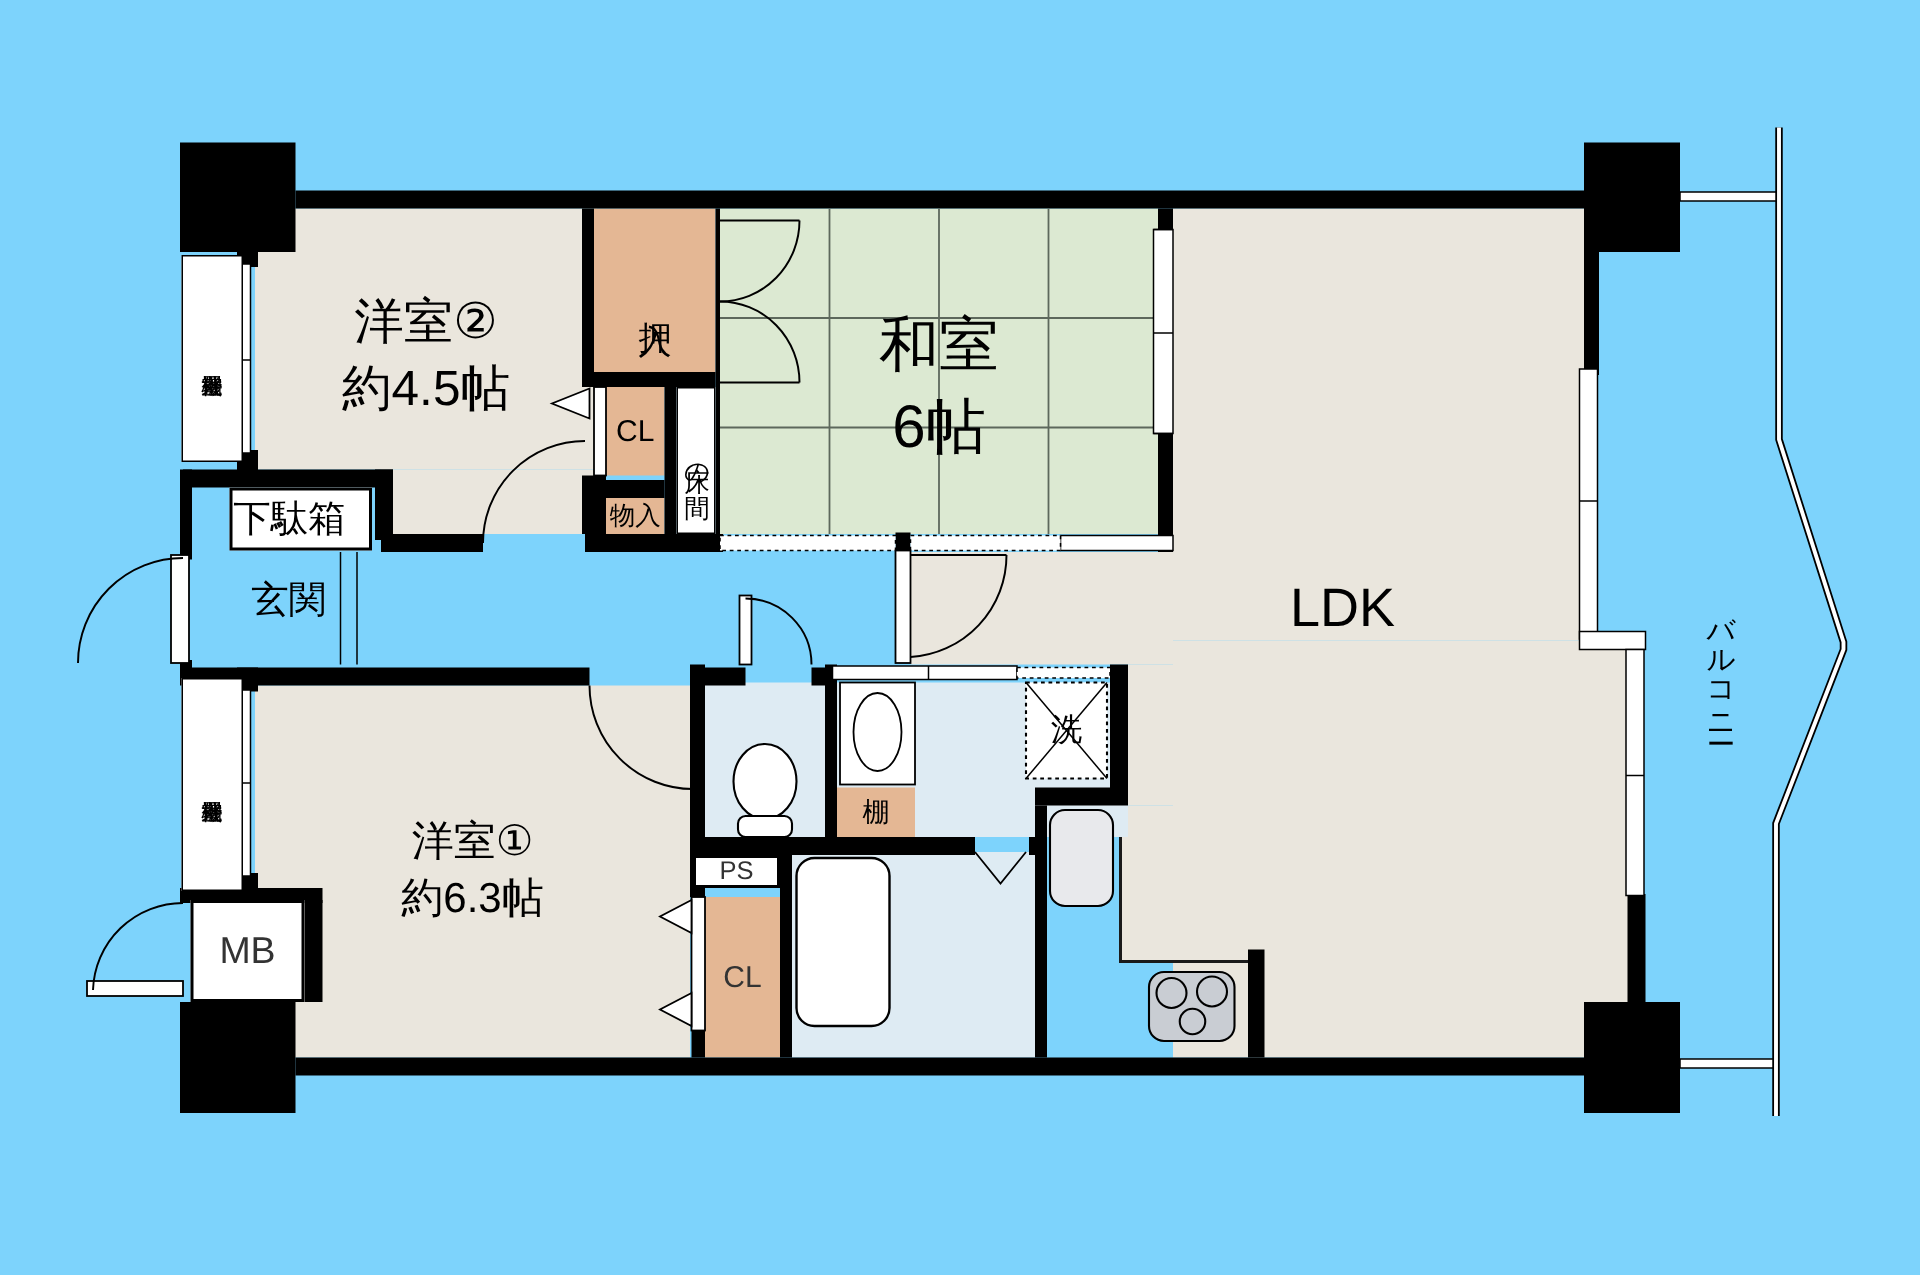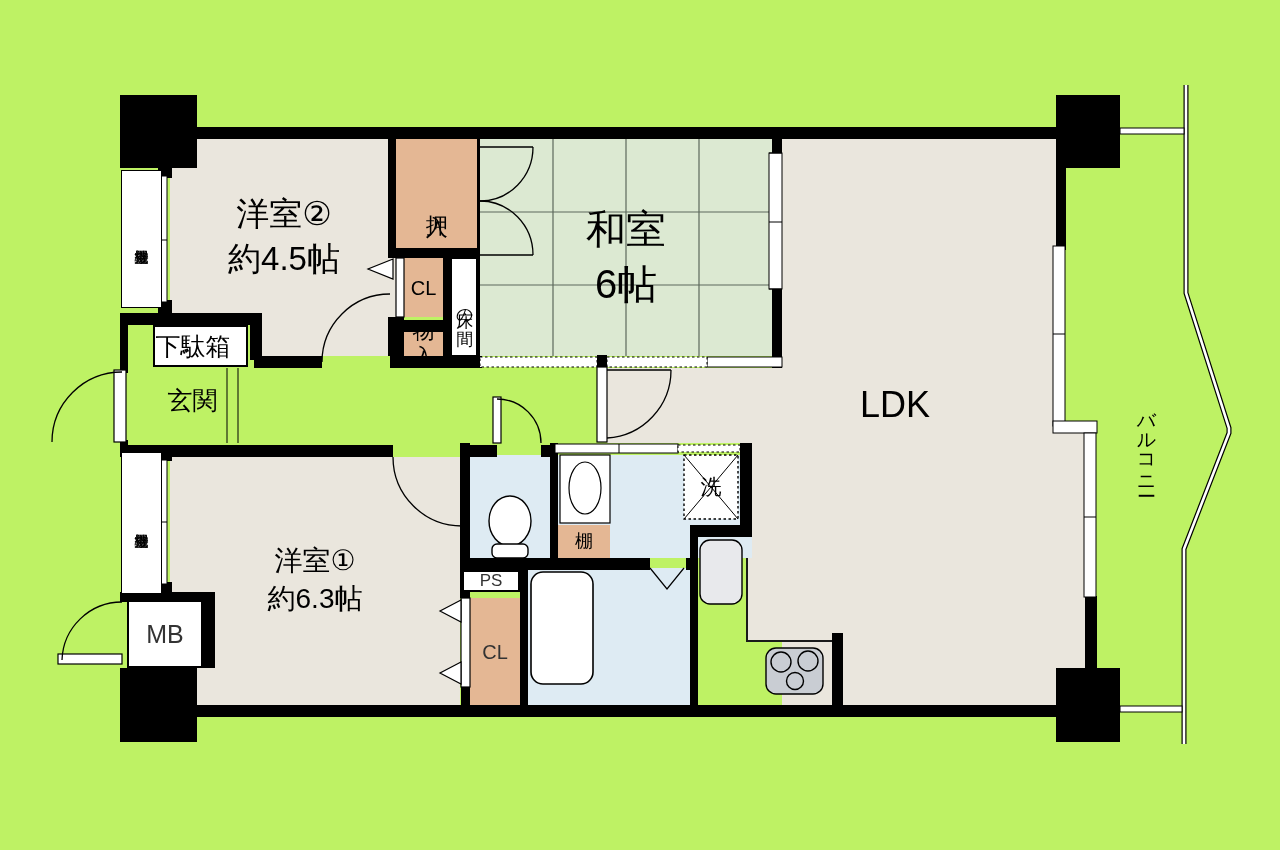--- a/index.html
+++ b/index.html
@@ -1,16 +1,16 @@
 <!DOCTYPE html>
 <html style="--c-wall: #000000; --c-room_floor: #eae6dd; --c-tatami: #dce9d2; --c-tatami_grid: #5d685c; --c-closet: #e4b794; --c-wet_area: #deebf3; --c-fixture_gray: #c9cdd3; --c-outline: #1a1a1a;"><head>
 <meta charset="utf-8">
 <style>
   html,body{margin:0;padding:0;background:#fff;}
-  #plan{position:relative;width:1280px;height:850px;background:#bef264;overflow:hidden;
+  #plan{position:relative;width:1280px;height:850px;background:#7dd3fc;overflow:hidden;
         font-family:"Liberation Sans","DejaVu Sans",sans-serif;color:#000;}
   .fill{position:absolute;z-index:1;}
   .w{position:absolute;background:var(--c-wall,#000);z-index:2;}
   svg.lines{position:absolute;left:0;top:0;z-index:3;}
   .box{position:absolute;background:#fff;border:2px solid #000;z-index:4;box-sizing:border-box;}
   .box.thin{border-width:1px;}
   .lbl{position:absolute;z-index:5;display:flex;align-items:center;justify-content:center;
        text-align:center;line-height:1.2;}
   .vert{writing-mode:vertical-rl;text-orientation:upright;letter-spacing:1px;}
   .room-lbl{position:absolute;z-index:5;text-align:center;font-weight:500;}
@@ -204,21 +204,21 @@
   <div class="room-lbl" style="left:742px;top:384px;width:306px;font-size:36px;text-align:center;">
     <div>LDK</div>
   </div>
   <div class="room-lbl" style="left:170px;top:542px;width:290px;font-size:28px;">
     <div>洋室①</div>
     <div>約6.3帖</div>
   </div>
 
   <div class="lbl vert" style="left:396px;top:155px;width:81px;height:85px;font-size:22px;">押入</div>
   <div class="lbl" style="left:404px;top:258px;width:39px;height:59px;font-size:20px;">CL</div>
-  <div class="lbl" style="left:402px;top:332px;width:43px;height:24px;font-size:22px;">物入</div>
+  <div class="lbl" style="left:402px;top:332px;width:43px;height:24px;font-size:17px;">物入</div>
   <div class="lbl vert" style="left:451px;top:262px;width:26px;height:92px;font-size:17px;letter-spacing:0;">床の間</div>
   <div class="lbl" style="left:153px;top:325px;width:80px;height:42px;font-size:25px;">下駄箱</div>
   <div class="lbl" style="left:145px;top:383px;width:95px;height:34px;font-size:25px;">玄関</div>
   <div class="lbl vert" style="left:121px;top:174px;width:41px;height:130px;font-size:14px;letter-spacing:0;">室外機置場</div>
   <div class="lbl vert" style="left:121px;top:456px;width:41px;height:134px;font-size:14px;letter-spacing:0;">室外機置場</div>
   <div class="lbl" style="left:127px;top:600px;width:76px;height:68px;font-size:25px;color:#333;">MB</div>
   <div class="lbl" style="left:462px;top:570px;width:58px;height:22px;font-size:17px;color:#333;">PS</div>
   <div class="lbl" style="left:470px;top:598px;width:50px;height:107px;font-size:20px;color:#333;">CL</div>
   <div class="lbl" style="left:558px;top:525px;width:52px;height:33px;font-size:18px;">棚</div>
   <div class="lbl" style="left:684px;top:462px;width:54px;height:50px;font-size:21px;">洗</div>

